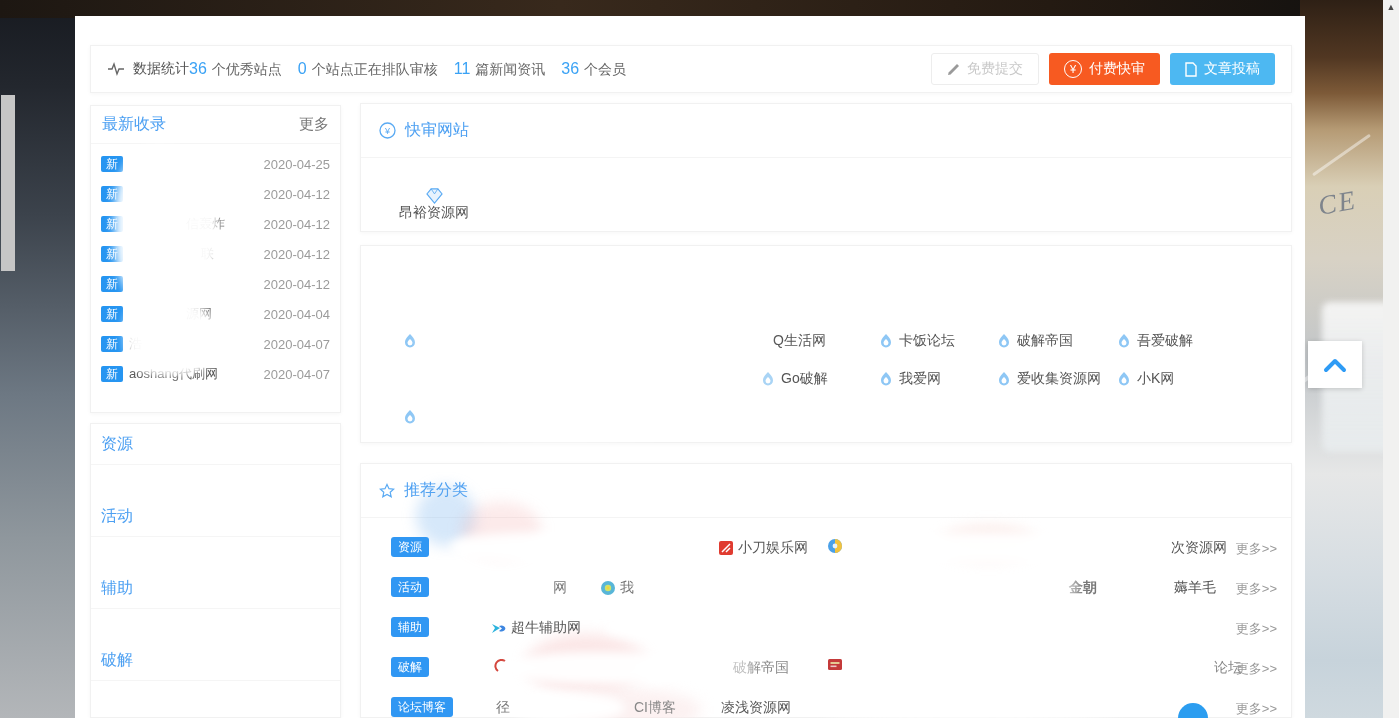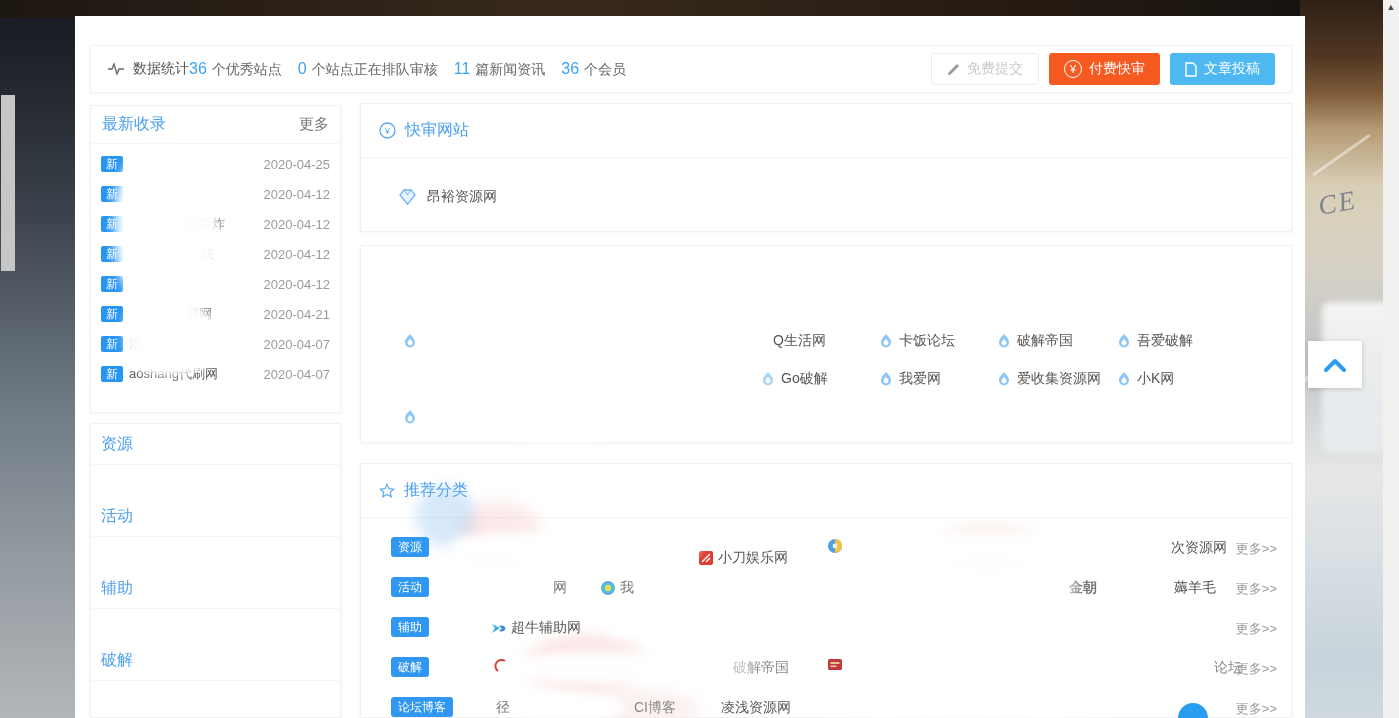--- a/index.html
+++ b/index.html
@@ -60,21 +60,21 @@
   .llist .litem:nth-child(4) .lname{padding-left:72px;}
   .llist .litem:nth-child(6) .lname{padding-left:57px;}
 
   
   .sb2{left:90px;top:423px;width:251px;height:295px;}
   .sb2-title{position:absolute;left:10px;color:#4da0f2;font-size:16px;height:22px;}
   .sb2-div{position:absolute;left:0;width:249px;height:0;border-top:1px solid #f5f5f5;}
 
   
   .c1{left:360px;top:103px;width:932px;height:129px;}
-  .c1-site{position:absolute;left:38px;top:84px;display:flex;align-items:center;gap:11px;font-size:14px;color:#555;}
+  .c1-site{position:absolute;left:38px;top:84px;display:flex;align-items:center;gap:0;font-size:14px;color:#555;flex-direction:column;}
 
   
   .c2{left:360px;top:245px;width:932px;height:198px;}
   .site{position:absolute;display:flex;align-items:center;gap:6px;font-size:14px;color:#555;height:22px;white-space:nowrap;cursor:pointer;}
 
   
   .c3{left:360px;top:463px;width:932px;height:255px;}
   .crow{position:absolute;left:30px;right:14px;height:26px;}
   .cbadge{position:absolute;left:0;top:1px;background:#3097f3;color:#fff;font-size:12px;line-height:1;padding:4px 7px;border-radius:3px;}
   .citem{position:absolute;top:3px;display:flex;align-items:center;gap:5px;font-size:14px;color:#555;white-space:nowrap;cursor:pointer;}
@@ -177,21 +177,21 @@
         <span class="ldate">2020-04-12</span>
       </div>
       <div class="litem">
         <span class="lbadge">新</span>
         <span class="lname"></span>
         <span class="ldate">2020-04-12</span>
       </div>
       <div class="litem">
         <span class="lbadge">新</span>
         <span class="lname">源网</span>
-        <span class="ldate">2020-04-21</span>
+        <span class="ldate">2020-04-04</span>
       </div>
       <div class="litem">
         <span class="lbadge">新</span>
         <span class="lname">浩</span>
         <span class="ldate">2020-04-07</span>
       </div>
       <div class="litem">
         <span class="lbadge">新</span>
         <span class="lname">aoshang代刷网</span>
         <span class="ldate">2020-04-07</span>
@@ -330,21 +330,21 @@
     </div>
 
     <div class="tint" style="left:55px;top:22px;width:60px;height:60px;background:rgba(120,180,240,.30);"></div>
     <div class="tint" style="left:100px;top:38px;width:80px;height:55px;background:rgba(242,160,160,.22);"></div>
     <div class="tint" style="left:165px;top:170px;width:120px;height:60px;background:rgba(246,200,200,.45);"></div>
     <div class="tint" style="left:200px;top:225px;width:140px;height:42px;background:rgba(250,232,232,.6);"></div>
     <div class="tint" style="left:580px;top:62px;width:95px;height:34px;background:rgba(248,216,212,.55);"></div>
 
     <div class="crow" style="top:72px;">
       <span class="cbadge">资源</span>
-      <span class="citem" style="left:308px;margin-top:10px;">
+      <span class="citem" style="left:328px;">
         <span class="ico">
             <svg width="14" height="14" viewBox="0 0 14 14">
               <rect x="0" y="0" width="14" height="14" rx="2" fill="#e03b30"></rect>
               <path d="M3 11 L11 3 M7 11 L11 7" stroke="#fff" stroke-width="1.5"></path>
             </svg>
           </span>
         <span>小刀娱乐网</span>
       </span>
       <span class="citem" style="left:437px;">
         <span class="ico">

